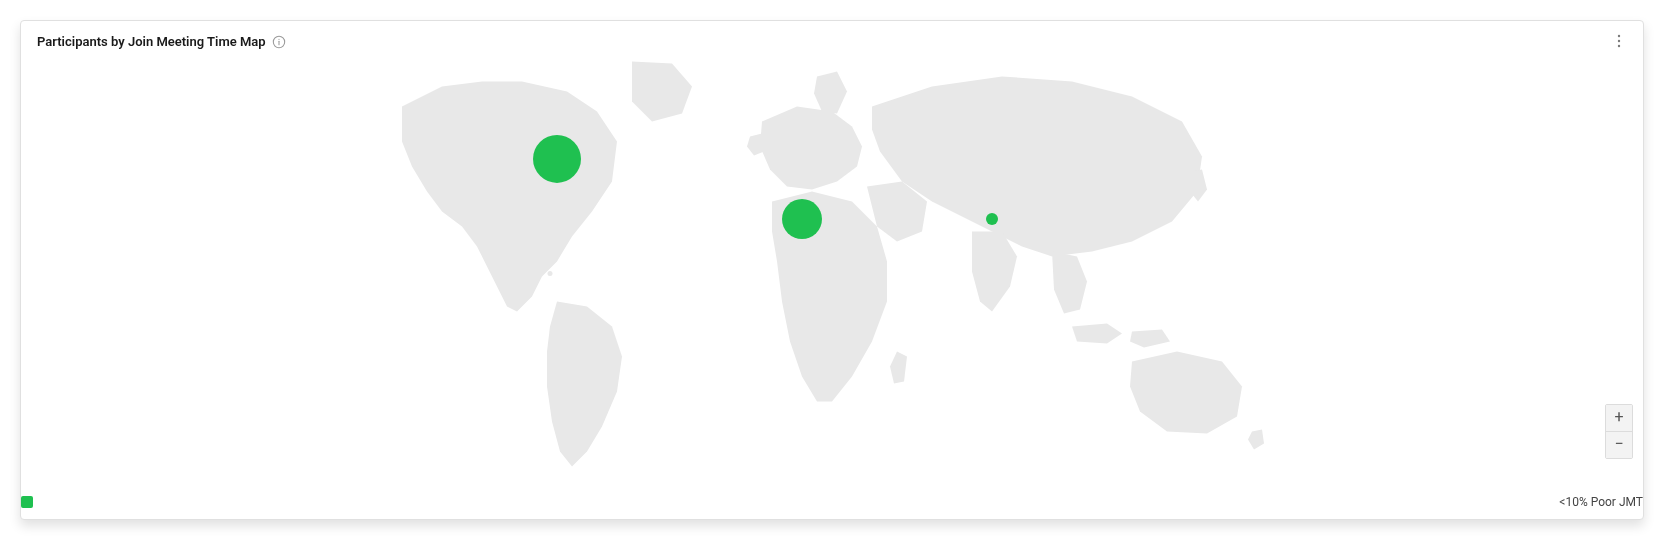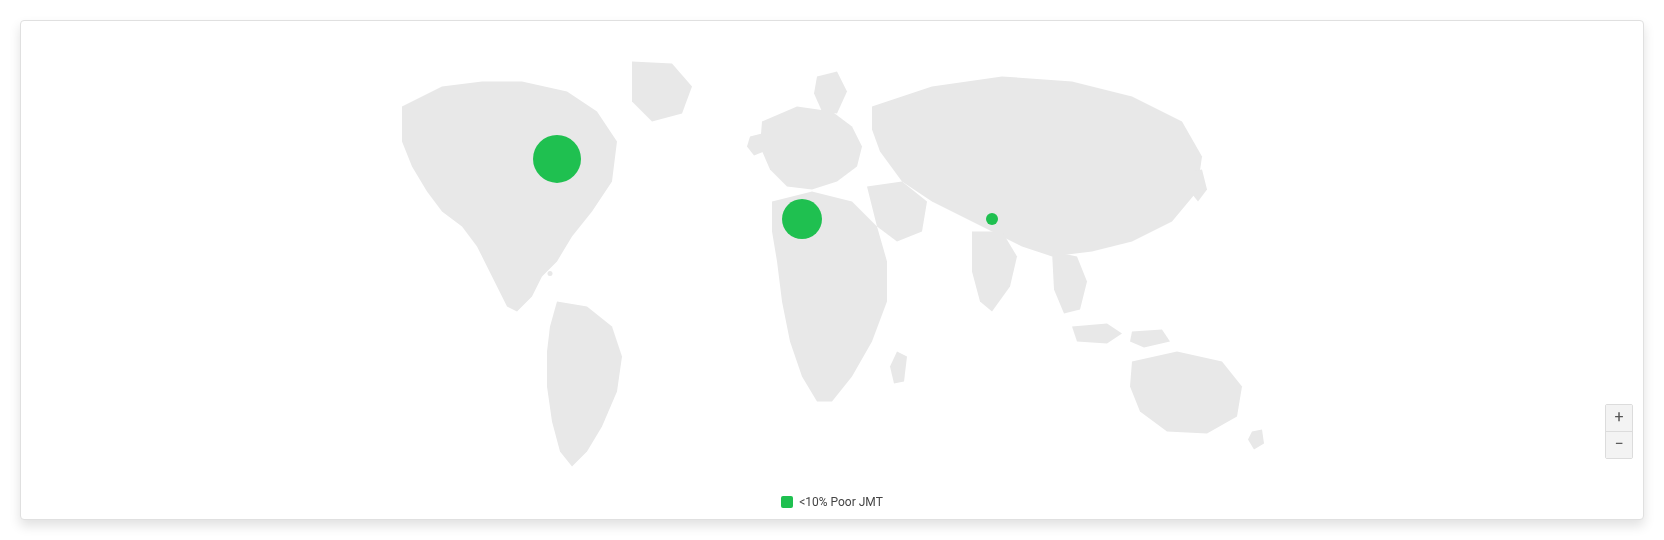--- a/index.html
+++ b/index.html
@@ -77,21 +77,21 @@
   }
   .marker {
     fill: #1fc050;
   }
   .legend {
     position: absolute;
     bottom: 10px;
     left: 0;
     right: 0;
     display: flex;
-    justify-content: center;
+    justify-content: space-between;
     align-items: center;
     gap: 6px;
     font-size: 12px;
     color: #444;
   }
   .legend-swatch {
     width: 12px;
     height: 12px;
     border-radius: 2px;
     background: #1fc050;
@@ -120,20 +120,39 @@
   .zoom-btn + .zoom-btn {
     border-top: 1px solid #dcdcdc;
   }
 </style>
 </head>
 <body>
 
 <div class="stage">
   <div class="card">
 
+    <div class="card-header">
+      <div class="title-wrap">
+        <span class="card-title">Participants by Join Meeting Time Map</span>
+        <span class="info-icon">
+          <svg viewBox="0 0 16 16" width="14" height="14" fill="none" stroke="currentColor" stroke-width="1.2">
+            <circle cx="8" cy="8" r="6.5"></circle>
+            <circle cx="8" cy="5" r="0.6" fill="currentColor" stroke="none"></circle>
+            <path d="M8 7.2 L8 11.2" stroke-linecap="round"></path>
+          </svg>
+        </span>
+      </div>
+      <span class="more-icon">
+        <svg viewBox="0 0 16 16" width="16" height="16" fill="currentColor">
+          <circle cx="8" cy="3" r="1.2"></circle>
+          <circle cx="8" cy="8" r="1.2"></circle>
+          <circle cx="8" cy="13" r="1.2"></circle>
+        </svg>
+      </span>
+    </div>
 
     <div class="map-area">
       <svg class="map-svg" viewBox="0 0 1000 430" preserveAspectRatio="xMidYMid meet">
 
         <g class="land">
 
           <path d="M70 55 L110 35 L150 30 L190 30 L235 40 L265 60 L285 90 L280 130 L260 160 L240 185 L225 210 L210 225 L200 245 L185 260 L175 255 L165 235 L155 215 L145 195 L130 175 L110 160 L95 140 L80 115 L70 90 Z"></path>
 
           <path d="M300 10 L340 12 L360 35 L350 62 L320 70 L300 50 Z"></path>
 

